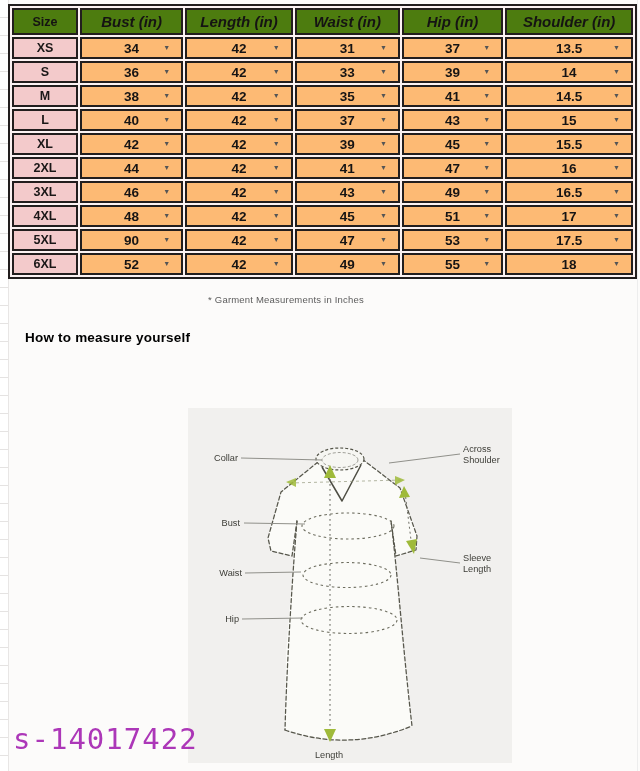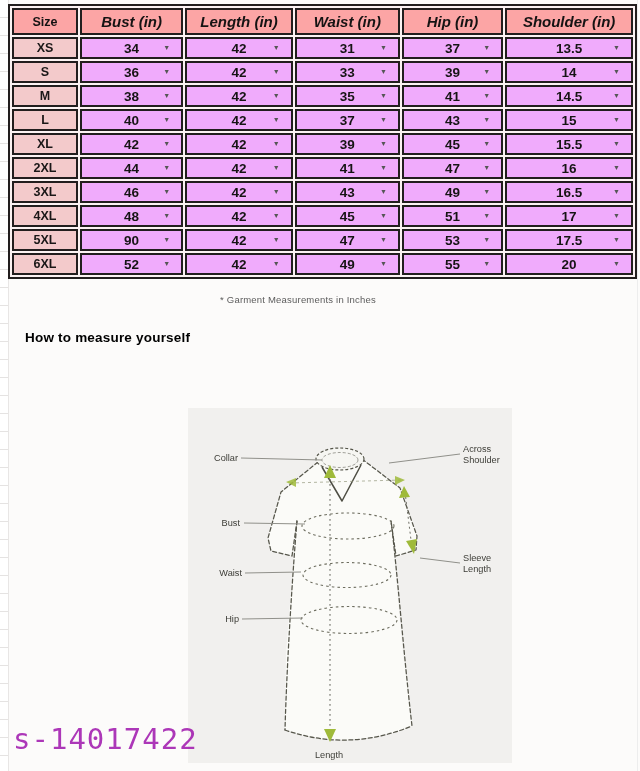--- a/index.html
+++ b/index.html
@@ -22,38 +22,38 @@
   table.size-chart{
     position:absolute;left:8px;top:4px;width:629px;
     table-layout:fixed;border-collapse:separate;border-spacing:2px;
     background:#fbf2f2;border:2px solid #221e1e;
   }
   .size-chart th,.size-chart td{
     border:2px solid #221e1e;text-align:center;vertical-align:middle;
     padding:0;overflow:hidden;white-space:nowrap;
   }
   .size-chart th{
-    background:#fca5a5;height:23px;
+    background:#4d7c0f;height:23px;
     font-size:15px;font-weight:bold;font-style:italic;color:#151313;
   }
   .size-chart th.size-h{font-size:12.5px;font-style:normal;}
   .size-chart td{height:18px;margin-top:32px;}
   .size-chart td.size{
     background:#f3cacb;font-weight:bold;font-size:12.5px;color:#1a1717;
   }
-  .size-chart td.val{background:#f0abfc;}
+  .size-chart td.val{background:#fdba74;}
   .cw{position:relative;display:flex;align-items:center;justify-content:center;height:100%;}
   .cw .v{font-weight:bold;font-size:13.5px;color:#161414;}
   .cw .caret{
     position:absolute;right:11px;top:50%;transform:translateY(-52%);
     font-size:7px;color:#555;line-height:1;
   }
 
   .footnote{
-    position:absolute;top:294px;left:20px;width:556px;text-align:center;
+    position:absolute;top:294px;left:8px;width:556px;text-align:center;
     font-size:9.5px;color:#5c5c5c;letter-spacing:.2px;
   }
   .section-heading{
     position:absolute;top:330px;left:25px;
     font-size:13.5px;font-weight:bold;color:#000000;letter-spacing:.2px;
   }
 
   
   .diagram{position:absolute;left:188px;top:408px;width:324px;height:355px;}
   .diagram text{
@@ -410,21 +410,21 @@
           </div>
         </td>
       <td class="val">
           <div class="cw">
             <span class="v">55</span>
             <span class="caret">▼</span>
           </div>
         </td>
       <td class="val">
           <div class="cw">
-            <span class="v">20</span>
+            <span class="v">18</span>
             <span class="caret">▼</span>
           </div>
         </td>
     </tr>
   </tbody>
 </table>
 
 <div class="footnote">* Garment Measurements in Inches</div>
 
 <div class="section-heading">How to measure yourself</div>

